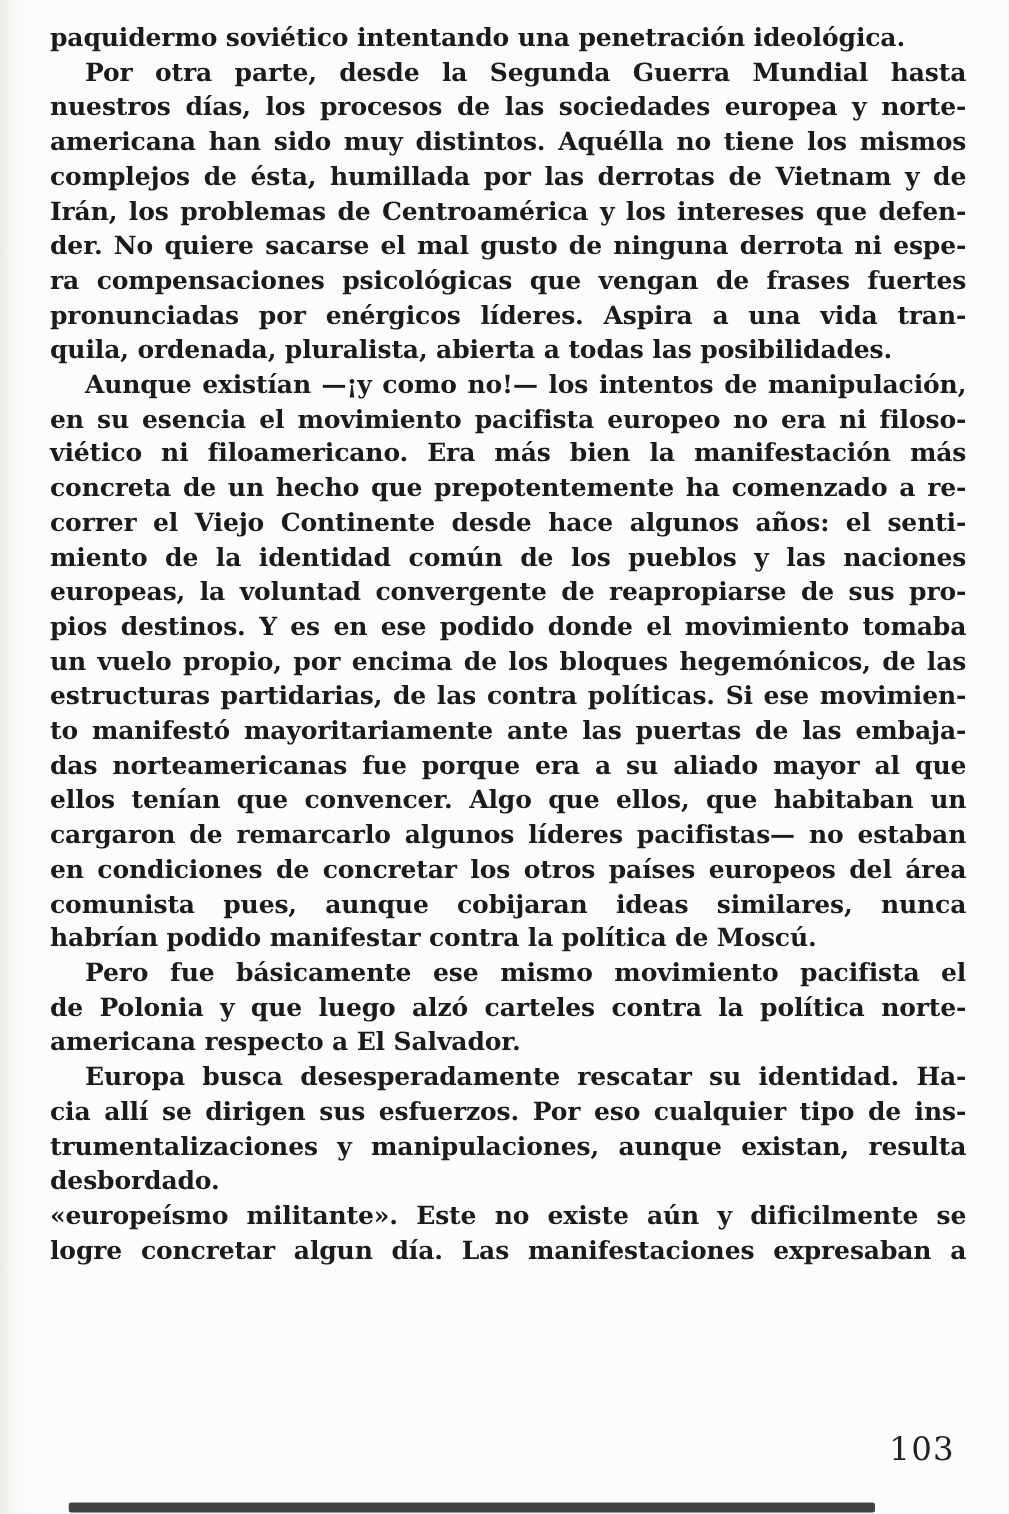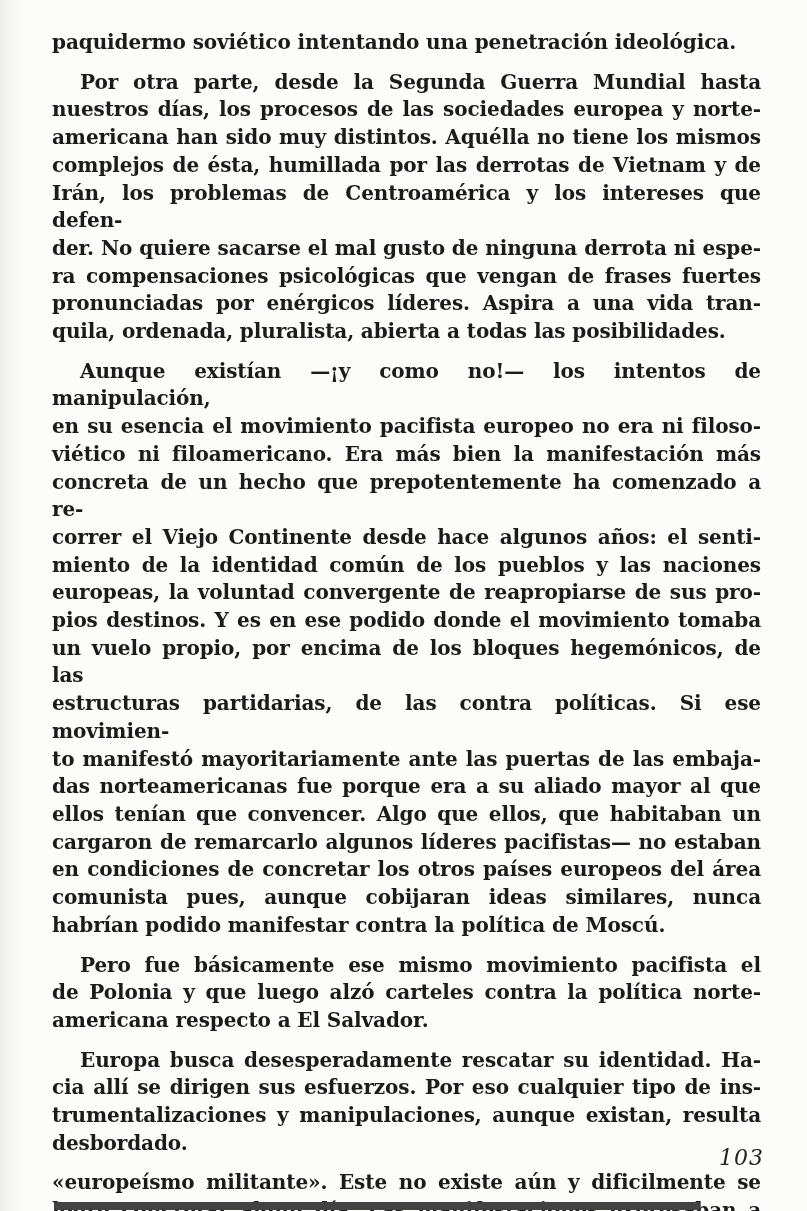--- a/index.html
+++ b/index.html
@@ -18,21 +18,21 @@
     font-family: "DejaVu Serif", "Liberation Serif", serif;
     color: #1b1b1b;
   }
   .text-block {
     position: absolute;
     left: 40px;
     top: 17px;
     width: 733px;
   }
   p.para {
-    margin: 12px;
+    margin: 0;
     padding: 0;
   }
   .line {
     display: block;
     font-size: 20px;
     line-height: 27.7px;
     font-weight: 700;
     letter-spacing: -0.1px;
     text-align: justify;
     text-align-last: justify;
@@ -41,25 +41,24 @@
   .line.last {
     text-align-last: left;
   }
   .line.first-indент, .line.first {
     text-indent: 28px;
   }
   .folio {
     position: absolute;
     top: 1145px;
     right: 43px;
-    font-size: 22px;
+    font-size: 26px;
     font-weight: 400;
     letter-spacing: 1px;
     color: #222;
-    font-style: italic;
   }
   .scan-bar {
     position: absolute;
     left: 55px;
     bottom: 1px;
     width: 645px;
     height: 8px;
     background: #424242;
     border-radius: 2px;
     filter: blur(0.4px);

